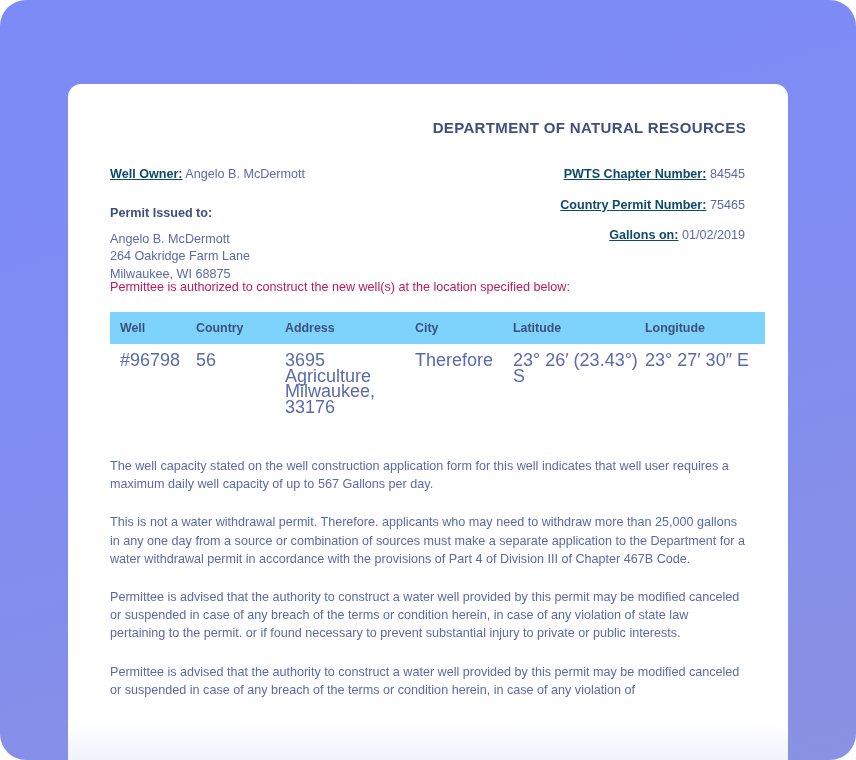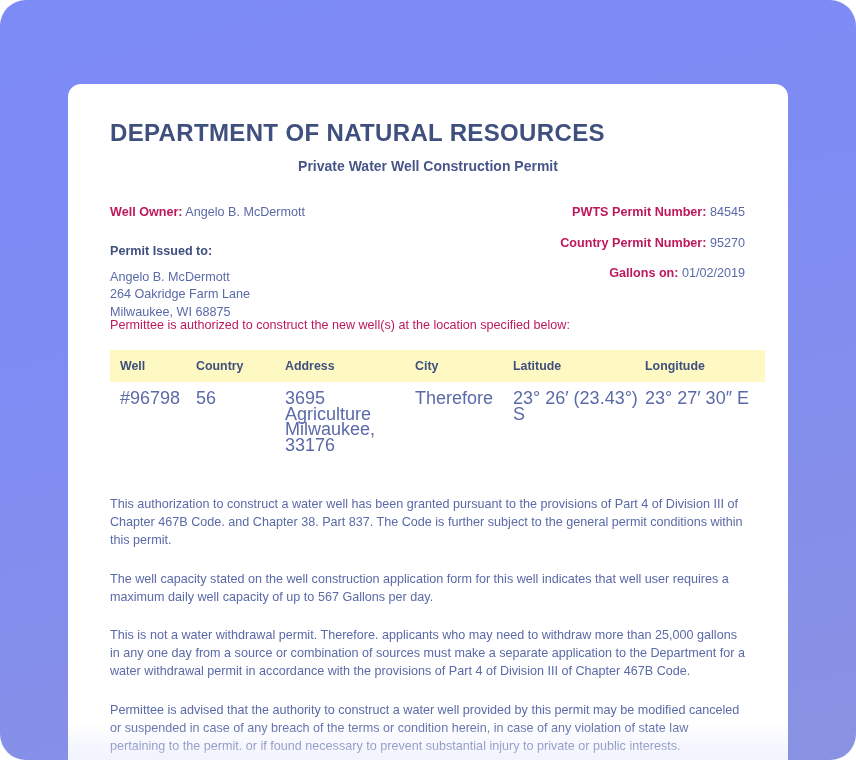--- a/index.html
+++ b/index.html
@@ -55,22 +55,22 @@
     bottom: 0;
     height: 62px;
     background: linear-gradient(to bottom, rgba(255,255,255,0) 0%, rgba(233,236,252,0.80) 75%, rgba(230,234,252,0.95) 100%);
     pointer-events: none;
   }
 
   
   .doc-title {
     margin: 0;
     padding-top: 35px;
-    text-align: left;
-    font-size: 24px;
+    text-align: right;
+    font-size: 15px;
     font-weight: bold;
     letter-spacing: 0.35px;
     color: #3f4f7e;
   }
   .doc-subtitle {
     margin: 0;
     padding-top: 11px;
     text-align: center;
     font-size: 14px;
     font-weight: bold;
@@ -97,21 +97,22 @@
     text-align: right;
   }
   .meta-line {
     font-size: 12.6px;
     color: #5b6aa8;
     line-height: 1.0;
     margin-bottom: 0;
   }
   .meta-line .lbl {
     font-weight: bold;
-    color: #be185d;
+    color: #0c4a6e;
+    text-decoration: underline;
   }
   .owner-row { padding-bottom: 25px; }
   .issued-label {
     font-size: 12.6px;
     font-weight: bold;
     color: #3f4f7e;
     padding-bottom: 11px;
   }
   .addr-line {
     font-size: 12.6px;
@@ -128,21 +129,21 @@
     padding-bottom: 18px;
   }
 
   
   table.permit-table {
     width: 100%;
     border-collapse: collapse;
     table-layout: fixed;
   }
   table.permit-table thead th {
-    background: #fef9c3;
+    background: #7dd3fc;
     text-align: left;
     font-size: 12.4px;
     font-weight: bold;
     color: #3f4f7e;
     padding: 9px 0 9px 0;
     vertical-align: middle;
   }
   table.permit-table thead th:first-child { padding-left: 10px; }
   table.permit-table tbody td {
     font-size: 18px;
@@ -170,43 +171,42 @@
   }
 </style>
 </head>
 <body>
 
 <div id="stage">
   <div id="doc-card">
     <div id="doc-inner">
 
       <h1 class="doc-title">DEPARTMENT OF NATURAL RESOURCES</h1>
-      <h2 class="doc-subtitle">Private Water Well Construction Permit</h2>
 
       <div class="meta-block">
 
         <div class="meta-left">
           <div class="meta-line owner-row">
             <span class="lbl">Well Owner:</span>
             <span>Angelo B. McDermott</span>
           </div>
           <div class="issued-label">Permit Issued to:</div>
           <div class="addr-line">Angelo B. McDermott</div>
           <div class="addr-line">264 Oakridge Farm Lane</div>
           <div class="addr-line">Milwaukee, WI 68875</div>
         </div>
 
         <div class="meta-right">
           <div class="meta-line">
-            <span class="lbl">PWTS Permit Number:</span>
+            <span class="lbl">PWTS Chapter Number:</span>
             <span>84545</span>
           </div>
           <div class="meta-line">
             <span class="lbl">Country Permit Number:</span>
-            <span>95270</span>
+            <span>75465</span>
           </div>
           <div class="meta-line">
             <span class="lbl">Gallons on:</span>
             <span>01/02/2019</span>
           </div>
         </div>
 
       </div>
 
       <p class="lead-in">Permittee is authorized to construct the new well(s) at the location specified below:</p>
@@ -236,21 +236,20 @@
             <td>56</td>
             <td>3695 Agriculture Milwaukee, 33176</td>
             <td>Therefore</td>
             <td>23° 26′ (23.43°) S</td>
             <td>23° 27′ 30″ E</td>
           </tr>
         </tbody>
       </table>
 
       <div class="body-wrap">
-        <p class="body-par">This authorization to construct a water well has been granted pursuant to the provisions of Part 4 of Division III of Chapter 467B Code. and Chapter 38. Part 837. The Code is further subject to the general permit conditions within this permit.</p>
         <p class="body-par">The well capacity stated on the well construction application form for this well indicates that well user requires a maximum daily well capacity of up to 567 Gallons per day.</p>
         <p class="body-par">This is not a water withdrawal permit. Therefore. applicants who may need to withdraw more than 25,000 gallons in any one day from a source or combination of sources must make a separate application to the Department for a water withdrawal permit in accordance with the provisions of Part 4 of Division III of Chapter 467B Code.</p>
         <p class="body-par">Permittee is advised that the authority to construct a water well provided by this permit may be modified canceled or suspended in case of any breach of the terms or condition herein, in case of any violation of state law pertaining to the permit. or if found necessary to prevent substantial injury to private or public interests.</p>
         <p class="body-par">Permittee is advised that the authority to construct a water well provided by this permit may be modified canceled or suspended in case of any breach of the terms or condition herein, in case of any violation of</p>
       </div>
 
     </div>
     <div id="doc-fade"></div>
   </div>
 </div>

